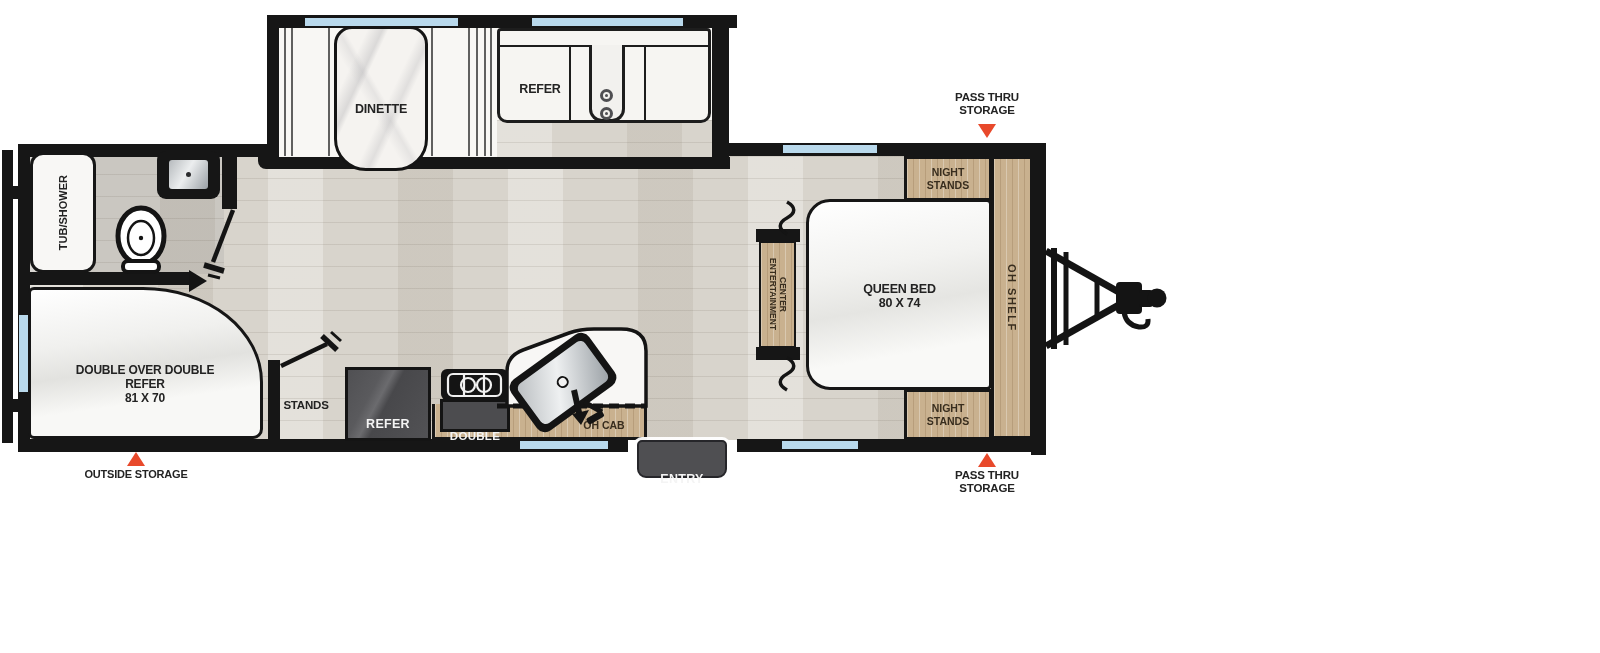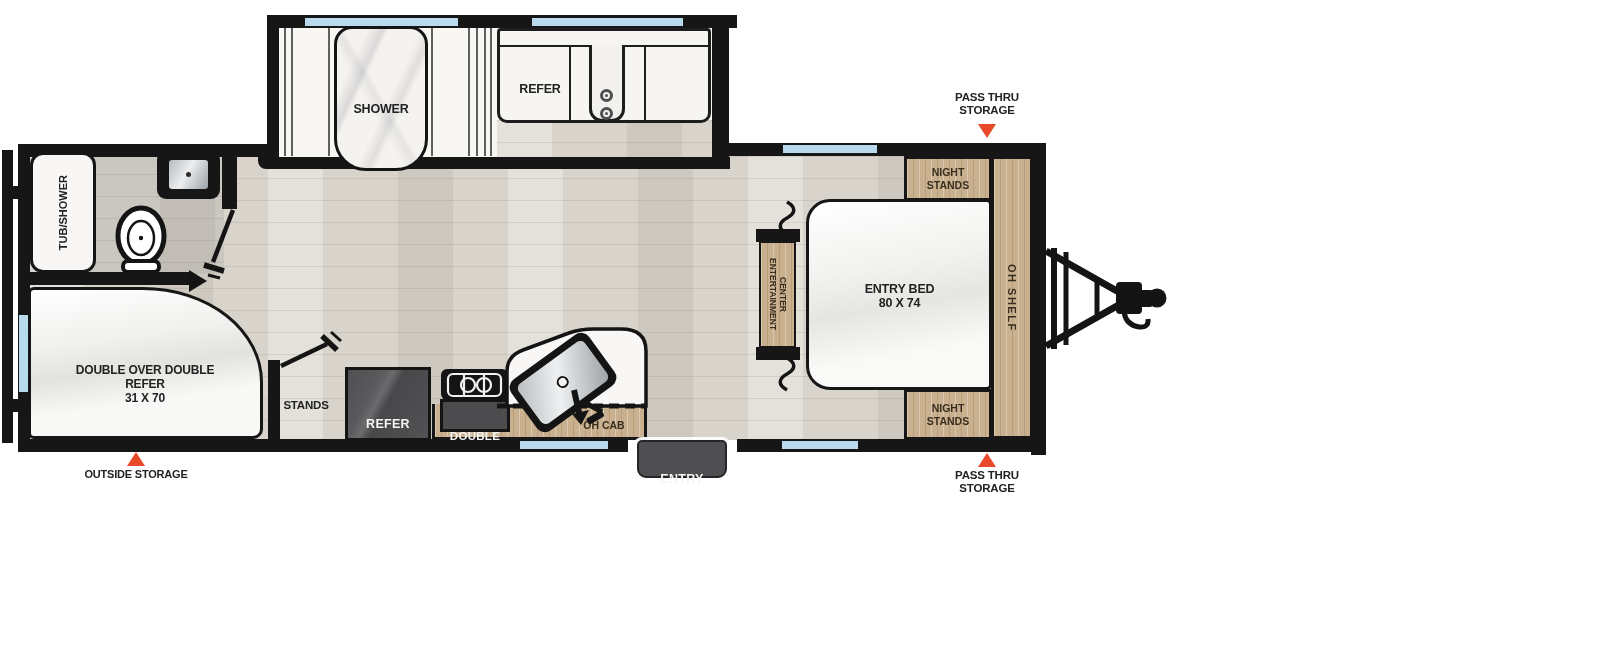--- a/index.html
+++ b/index.html
@@ -90,38 +90,38 @@
 
   <div class="win" style="left:305px;top:18px;width:153px;height:8px;"></div>
   <div class="win" style="left:532px;top:18px;width:151px;height:8px;"></div>
   <div class="win" style="left:783px;top:145px;width:94px;height:8px;"></div>
   <div class="win" style="left:520px;top:441px;width:88px;height:8px;"></div>
   <div class="win" style="left:782px;top:441px;width:76px;height:8px;"></div>
   <div class="win" style="left:19px;top:315px;width:9px;height:77px;"></div>
 
   <div class="abs" style="left:334px;top:26px;width:94px;height:145px;border:3px solid #141414;border-radius:18px 18px 32px 32px;
        background:#f5f3f0;background-image:linear-gradient(115deg,transparent 20%,rgba(150,150,155,.28) 30%,transparent 34%,transparent 55%,rgba(150,150,155,.22) 63%,transparent 68%),linear-gradient(60deg,transparent 40%,rgba(160,160,165,.18) 48%,transparent 52%);"></div>
-  <div class="label" style="left:336px;top:102px;width:90px;font-size:12.5px;">SHOWER</div>
+  <div class="label" style="left:336px;top:102px;width:90px;font-size:12.5px;">DINETTE</div>
   <div class="label" style="left:508px;top:82px;width:64px;font-size:12.5px;">REFER</div>
 
   <div class="wood flexc" style="left:991px;top:156px;width:42px;height:283px;">
     <span class="vtext woodtext" style="font-size:11px;letter-spacing:1.5px;">OH SHELF</span>
   </div>
   <div class="wood flexc" style="left:904px;top:156px;width:88px;height:45px;flex-direction:column;">
     <span class="woodtext" style="font-size:10.5px;line-height:1.15;">NIGHT</span>
     <span class="woodtext" style="font-size:10.5px;line-height:1.15;">STANDS</span>
   </div>
   <div class="wood flexc" style="left:904px;top:389px;width:88px;height:51px;flex-direction:column;">
     <span class="woodtext" style="font-size:10.5px;line-height:1.15;">NIGHT</span>
     <span class="woodtext" style="font-size:10.5px;line-height:1.15;">STANDS</span>
   </div>
   <div class="whitebox" style="left:806px;top:199px;width:186px;height:191px;border-radius:24px 5px 5px 24px;
        background:linear-gradient(170deg,#ffffff 0%,#f2f2f0 35%,#e5e5e2 55%,#f9f9f7 78%);"></div>
   <div class="label" style="left:812px;top:282px;width:175px;font-size:12.5px;">
-    <div>ENTRY BED</div>
+    <div>QUEEN BED</div>
     <div>80 X 74</div>
   </div>
 
   <div class="w" style="left:756px;top:229px;width:44px;height:13px;"></div>
   <div class="w" style="left:756px;top:347px;width:44px;height:13px;"></div>
   <div class="wood flexc" style="left:759px;top:241px;width:37px;height:107px;border-width:2px;">
     <span class="vtext woodtext" style="font-size:8.5px;line-height:1.2;">ENTERTAINMENT</span>
     <span class="vtext woodtext" style="font-size:8.5px;line-height:1.2;">CENTER</span>
   </div>
 
@@ -130,21 +130,21 @@
   </div>
   <div class="abs" style="left:157px;top:151px;width:63px;height:48px;background:#161616;border-radius:9px;">
     <div class="abs" style="left:12px;top:9px;width:39px;height:29px;border-radius:3px;background:linear-gradient(120deg,#b6babd,#eceeef 45%,#9aa0a5);"></div>
     <div class="abs" style="left:29px;top:21px;width:5px;height:5px;border-radius:50%;background:#2c2c2e;"></div>
   </div>
 
   <div class="whitebox" style="left:28px;top:287px;width:235px;height:152px;border-radius:6px 120px 10px 6px / 6px 95px 10px 6px;
        background:linear-gradient(172deg,#ffffff 0%,#f0f0ee 34%,#e2e2df 52%,#f8f8f6 72%);"></div>
   <div class="label" style="left:55px;top:364px;width:180px;font-size:12px;">
     <div>DOUBLE OVER DOUBLE REFER</div>
-    <div>31 X 70</div>
+    <div>81 X 70</div>
   </div>
 
   <div class="label" style="left:270px;top:399px;width:72px;font-size:11.5px;">STANDS</div>
   <div class="darkbox" style="left:345px;top:367px;width:86px;height:74px;
        background:linear-gradient(118deg,#505053 0%,#5a5a5d 30%,#6b6b6e 40%,#48484b 49%,#525255 100%);">
     <span class="wlabel" style="font-size:12.5px;">REFER</span>
   </div>
   <div class="abs" style="left:441px;top:369px;width:67px;height:31px;background:#141414;border-radius:6px;"></div>
   <div class="wood" style="left:432px;top:404px;width:215px;height:36px;border-top:none;"></div>
   <div class="darkbox" style="left:440px;top:399px;width:70px;height:33px;">

